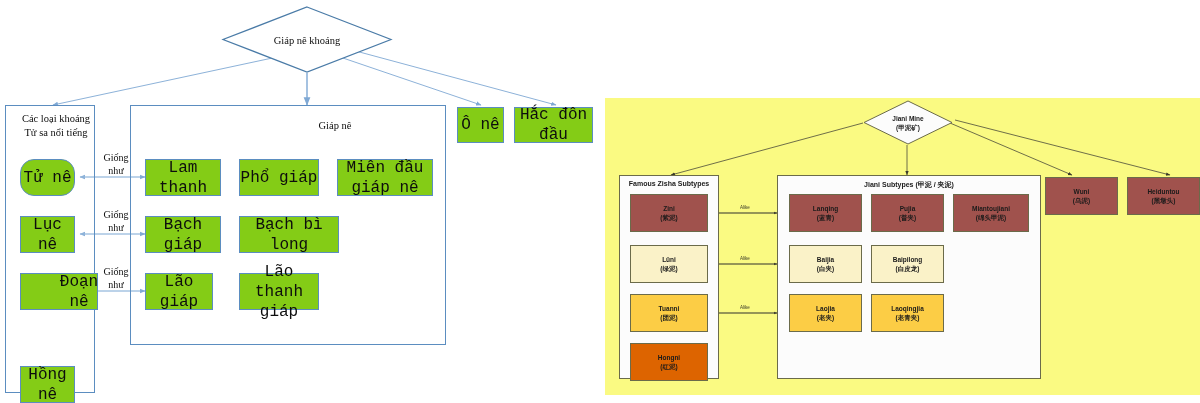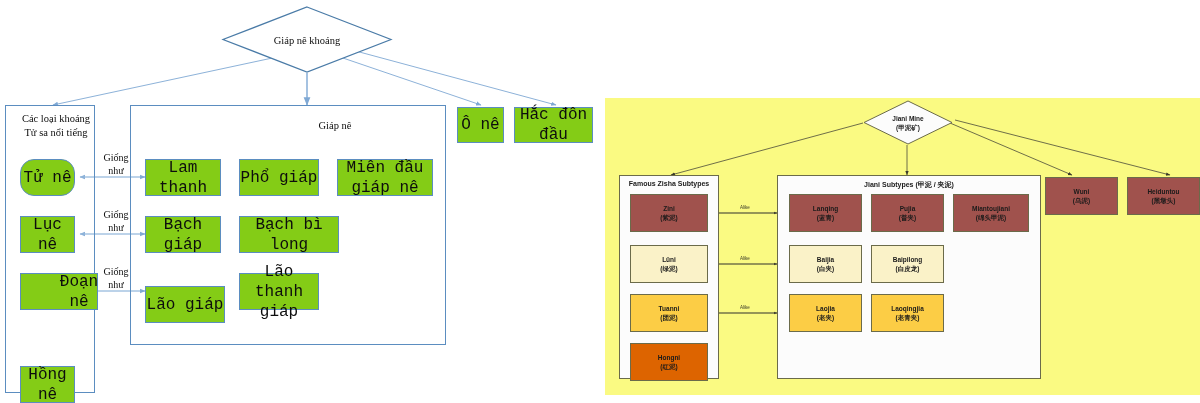--- a/index.html
+++ b/index.html
@@ -112,21 +112,21 @@
   <div style="position:absolute;left:130px;top:120px;width:316px;text-align:center;
               font-size:10.5px;color:#0d0d0d;margin-left:47px;">Giáp nê</div>
 
   <div class="vn-box" style="left:145px;top:159px;width:76px;height:37px;">Lam thanh</div>
   <div class="vn-box" style="left:239px;top:159px;width:80px;height:37px;">Phổ giáp</div>
   <div class="vn-box" style="left:337px;top:159px;width:96px;height:37px;">Miên đầu giáp nê</div>
 
   <div class="vn-box" style="left:145px;top:216px;width:76px;height:37px;">Bạch giáp</div>
   <div class="vn-box" style="left:239px;top:216px;width:100px;height:37px;">Bạch bì long</div>
 
-  <div class="vn-box" style="left:145px;top:286px;width:80px;height:37px;">Lão giáp</div>
+  <div class="vn-box" style="left:145px;top:273px;width:68px;height:37px;">Lão giáp</div>
   <div class="vn-box" style="left:239px;top:273px;width:80px;height:37px;">Lão thanh giáp</div>
 
   <div class="vn-box" style="left:457px;top:107px;width:47px;height:36px;">Ô nê</div>
   <div class="vn-box" style="left:514px;top:107px;width:79px;height:36px;">Hắc đôn đầu</div>
 </div>
 
 <div id="right-diagram">
 
   <svg width="595" height="297">
     <defs>

